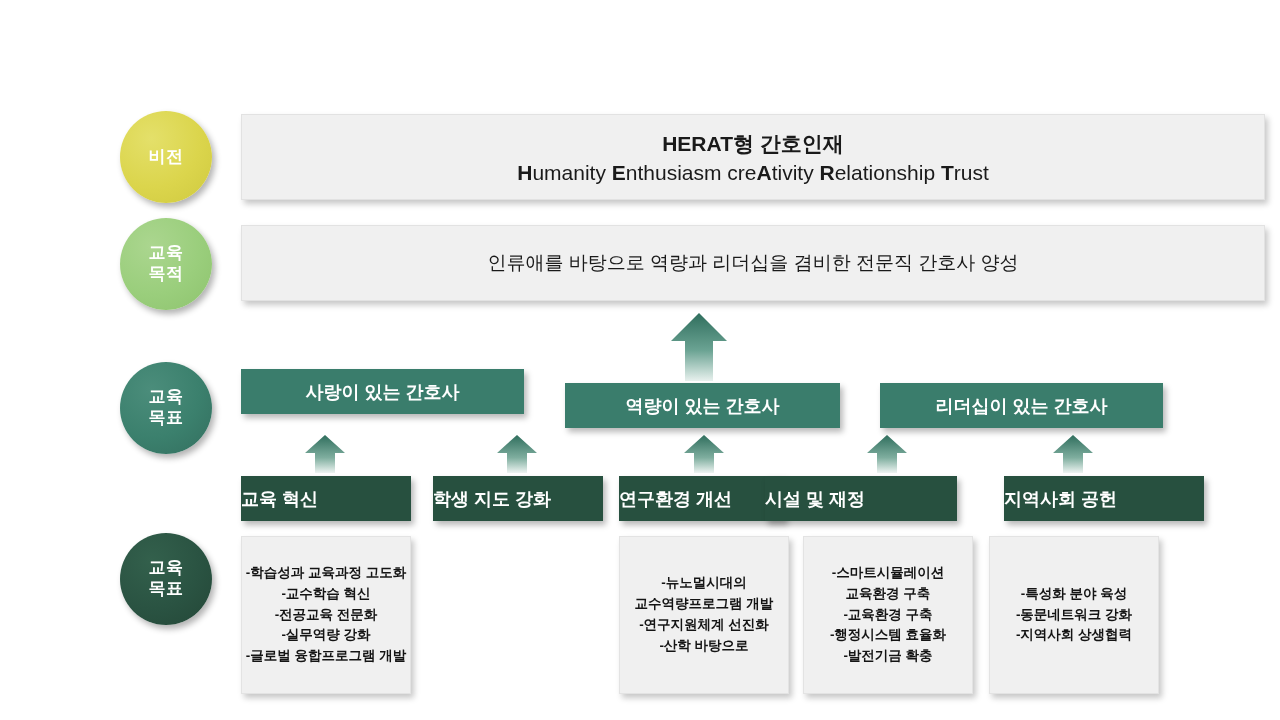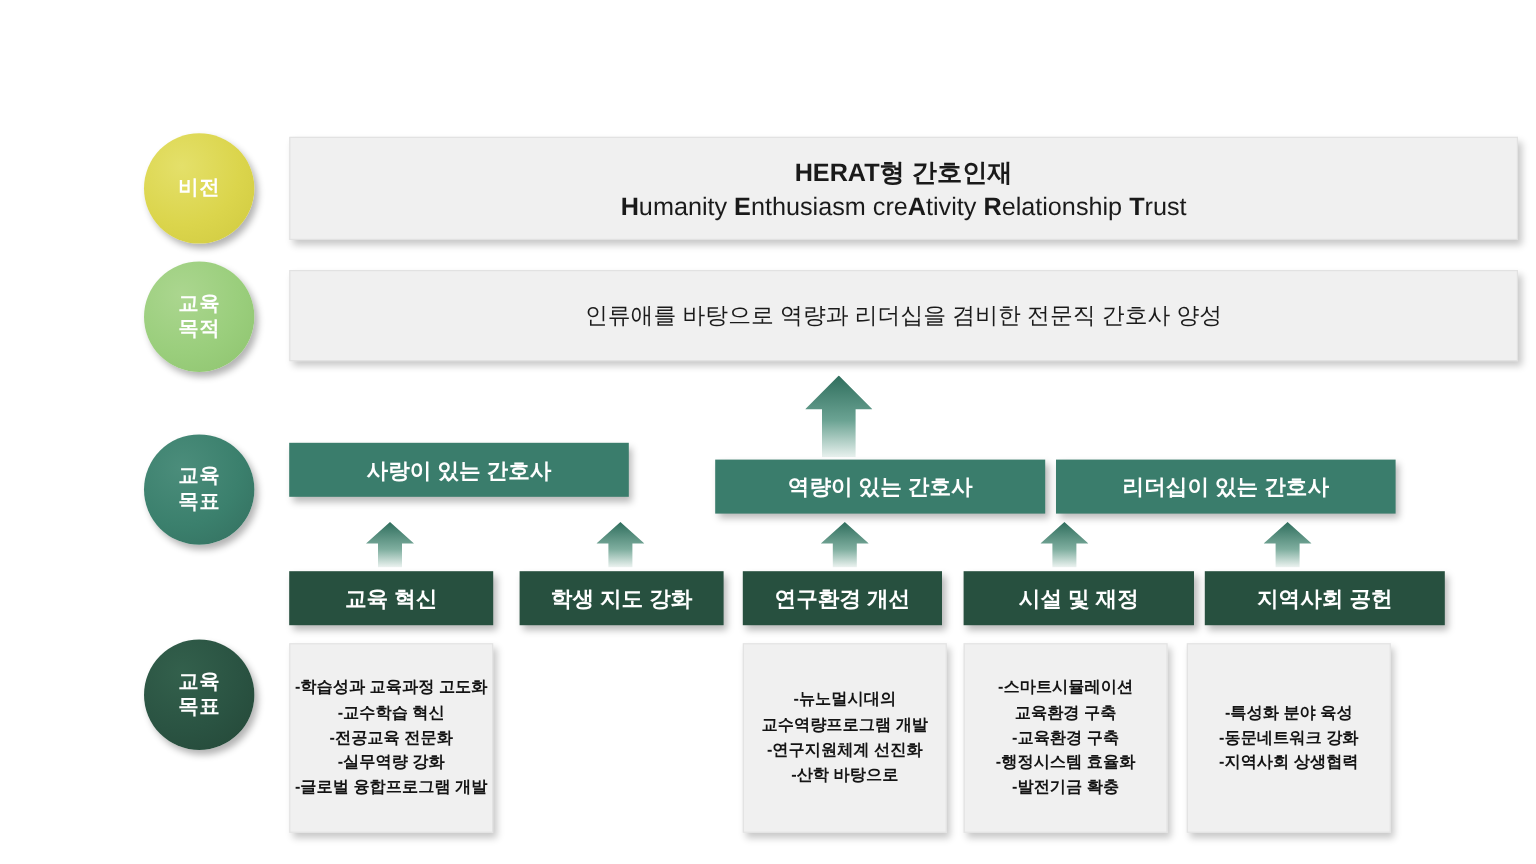--- a/index.html
+++ b/index.html
@@ -97,40 +97,39 @@
     background: #3a7d6c;
     box-shadow: 3px 4px 6px rgba(0,0,0,0.28);
     display: flex;
     align-items: center;
     justify-content: center;
     color: #ffffff;
     font-size: 18px;
     font-weight: bold;
   }
   #goal-0 { left: 241px; top: 321px; width: 283px; }
-  #goal-1 { left: 596px; top: 335px; width: 275px; }
+  #goal-1 { left: 565px; top: 335px; width: 275px; }
   #goal-2 { left: 880px; top: 335px; width: 283px; }
 
   
   .arrow-small {
     position: absolute;
     width: 40px; height: 40px;
     top: 385px;
   }
 
   
   .col-header {
     position: absolute;
     top: 428px;
     height: 45px;
     background: #27503f;
     box-shadow: 3px 4px 6px rgba(0,0,0,0.28);
     display: flex;
     align-items: center;
-    justify-content: center;
     color: #ffffff;
     font-size: 18px;
     font-weight: bold;
   }
 
   
   .col-body {
     position: absolute;
     top: 488px;
     height: 158px;
@@ -257,21 +256,21 @@
 
   <div class="col-header" style="left:241px; width:170px">
     <span>교육 혁신</span>
   </div>
   <div class="col-header" style="left:433px; width:170px">
     <span>학생 지도 강화</span>
   </div>
   <div class="col-header" style="left:619px; width:166px">
     <span>연구환경 개선</span>
   </div>
-  <div class="col-header" style="left:803px; width:192px">
+  <div class="col-header" style="left:765px; width:192px">
     <span>시설 및 재정</span>
   </div>
   <div class="col-header" style="left:1004px; width:200px">
     <span>지역사회 공헌</span>
   </div>
 
   <div class="col-body" style="left:241px; width:170px">
     <span class="item">-학습성과 교육과정 고도화</span>
     <span class="item">-교수학습 혁신</span>
     <span class="item">-전공교육 전문화</span>

